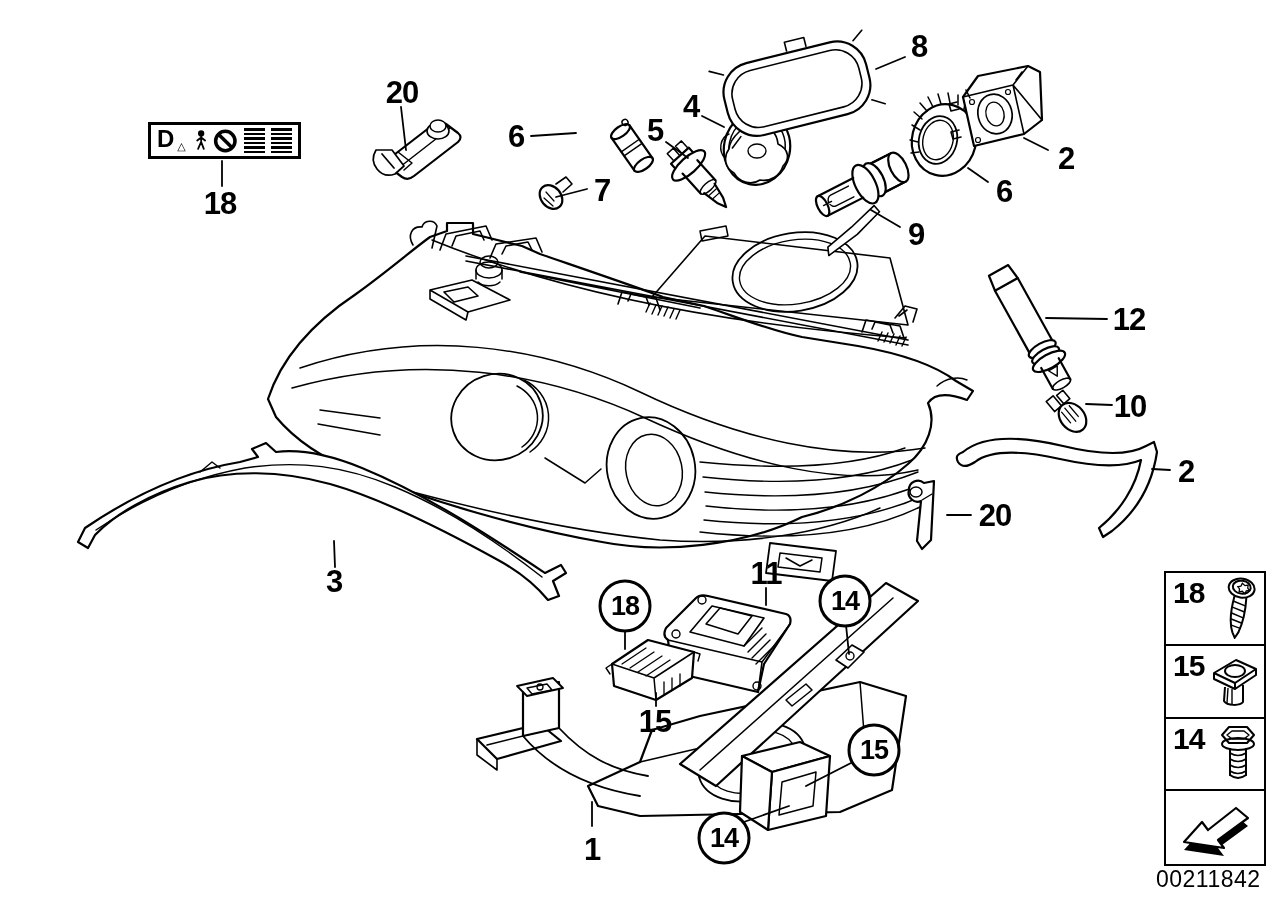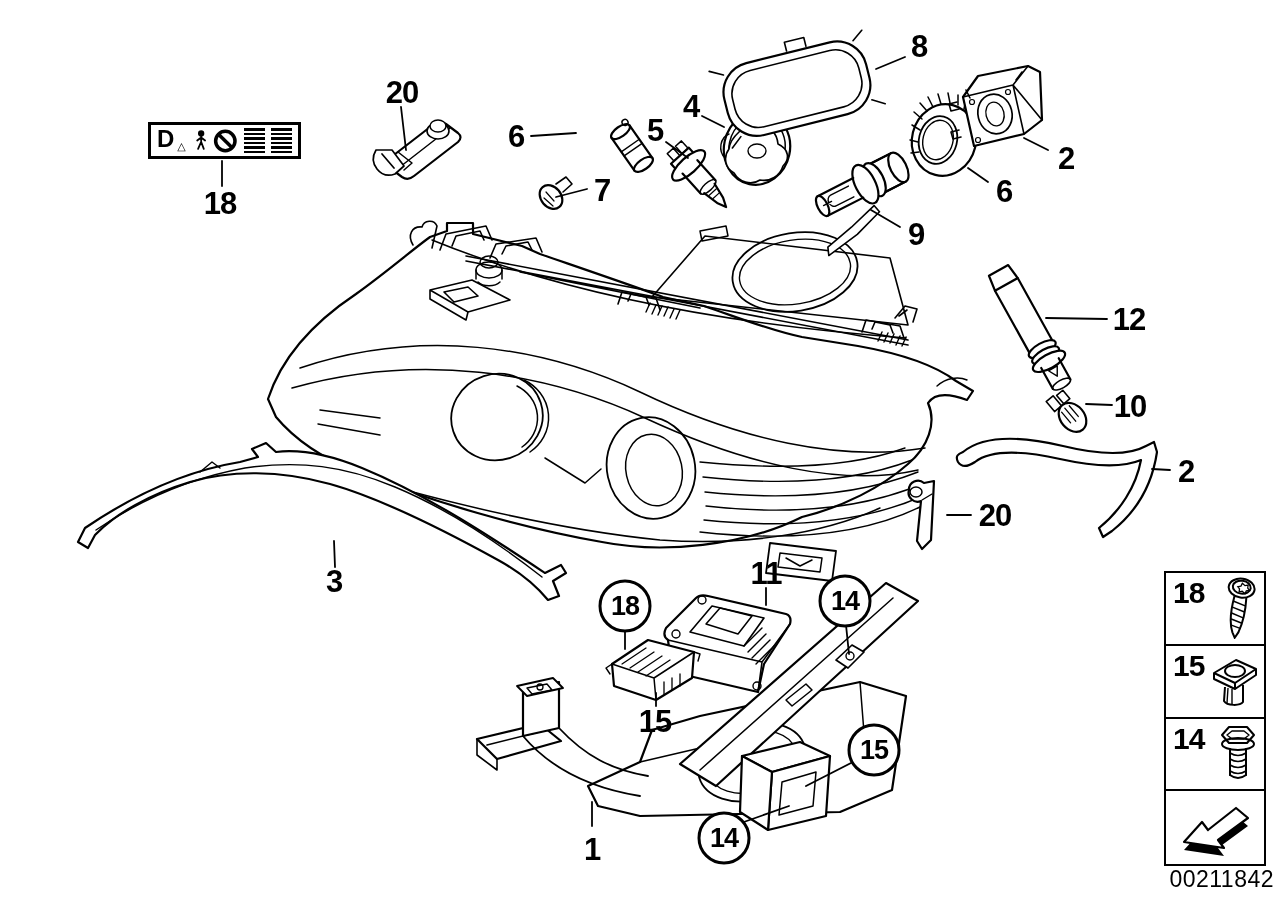--- a/index.html
+++ b/index.html
@@ -35,21 +35,21 @@
     grid-template-rows:repeat(4,1fr);box-sizing:border-box;
   }
   .legend .cell{position:relative;border-bottom:2.5px solid #000;}
   .legend .cell:last-child{border-bottom:none;}
   .legend .num{
     position:absolute;left:7px;top:3px;font-weight:700;font-size:30px;letter-spacing:-1px;
   }
   .legend svg{position:absolute;right:4px;top:50%;transform:translateY(-50%);}
   .legend .arrowcell svg{position:absolute;left:50%;top:50%;transform:translate(-50%,-50%);}
   .docnum{
-    position:absolute;left:1156px;top:866px;width:118px;text-align:right;
+    position:absolute;left:1156px;top:866px;width:118px;text-align:left;
     font-size:23px;font-weight:400;letter-spacing:0.5px;
   }
 </style>
 </head>
 <body>
 
 <div id="stage">
 
 <svg id="art" width="1287" height="910" viewBox="0 0 1287 910">
   <g fill="none" stroke="#000" stroke-width="2.2" stroke-linecap="round" stroke-linejoin="round">

